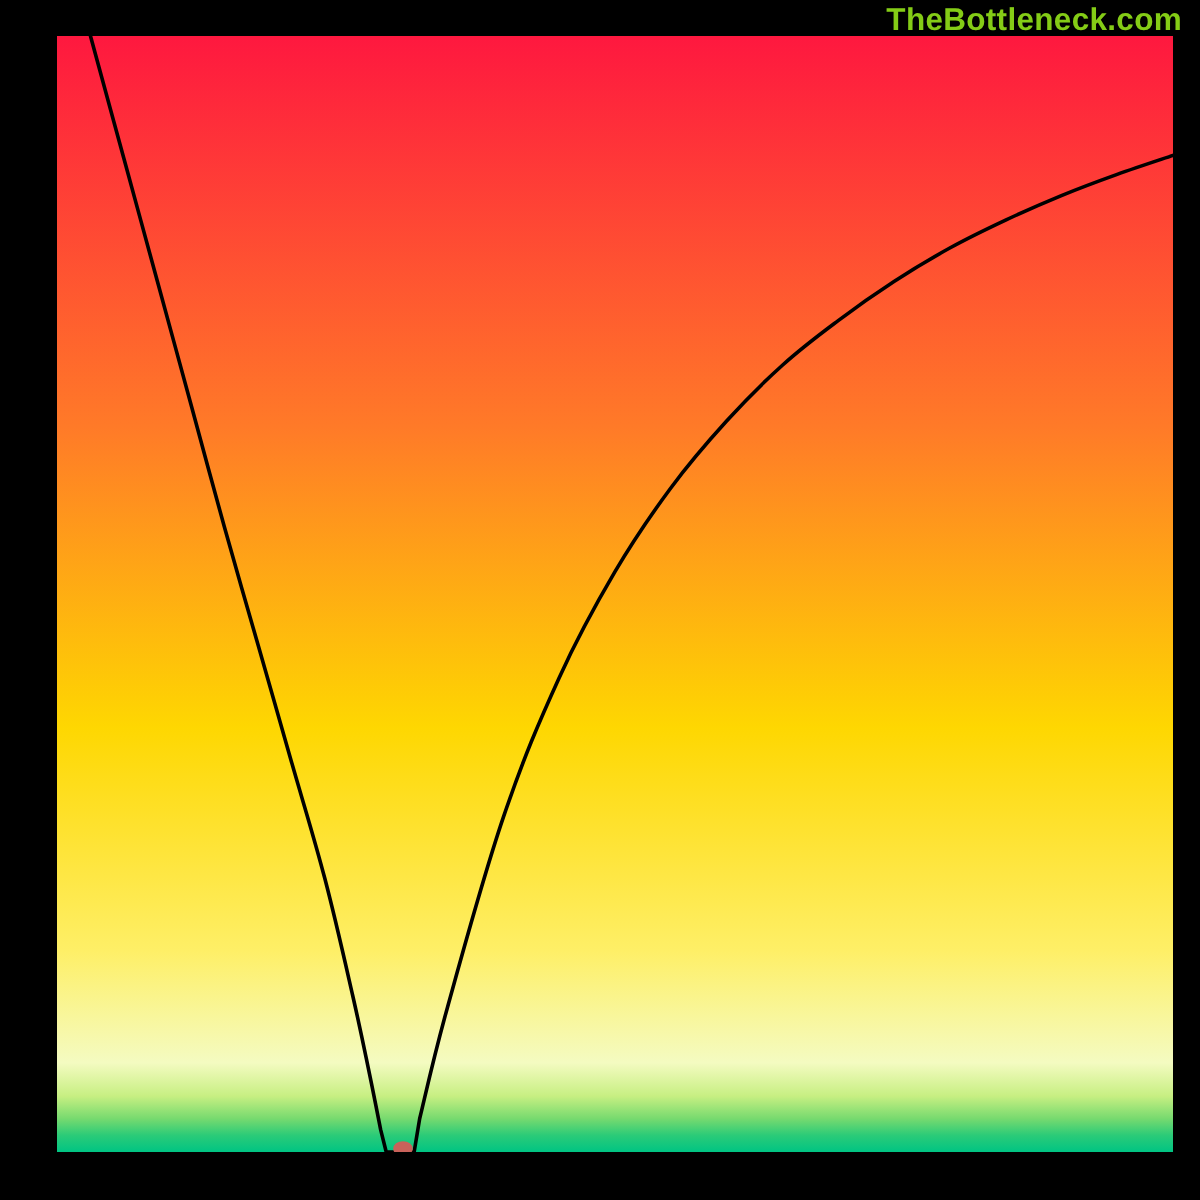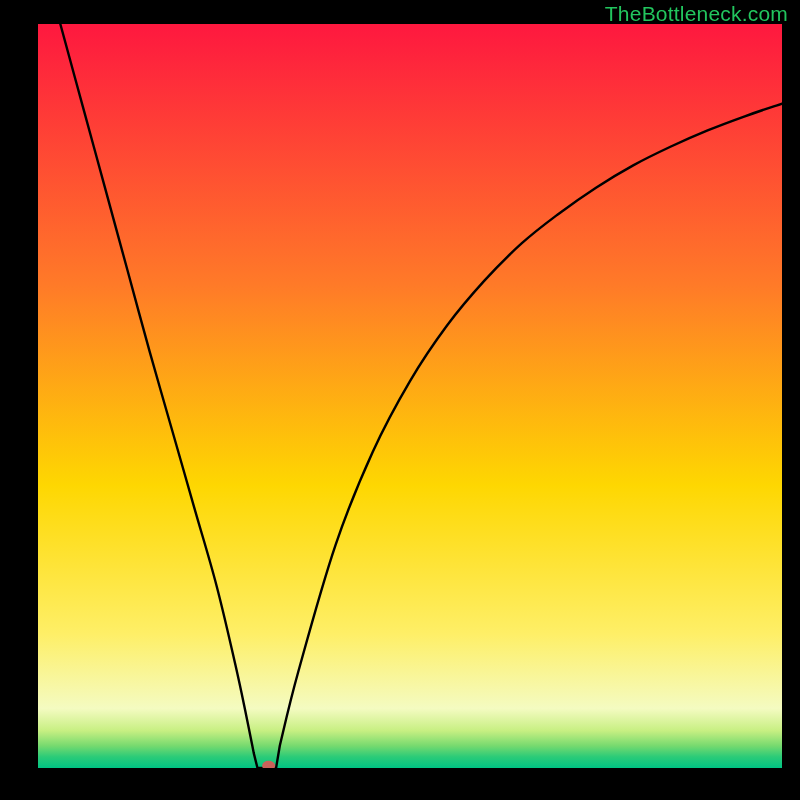--- a/index.html
+++ b/index.html
@@ -26,23 +26,23 @@
     left: 0;
     top: 0;
     width: 744px;
     height: 744px;
   }
 
   .watermark {
     position: absolute;
     top: 2px;
     right: 12px;
-    color: #22c55e;
+    color: #84cc16;
     font-size: 21px;
-    font-weight: 400;
+    font-weight: 700;
     letter-spacing: 0.2px;
   }
 
   svg { display: block; }
 </style>
 </head>
 <body>
 
 <div class="frame">
   <svg class="plot" viewBox="0 0 744 744" preserveAspectRatio="none">

